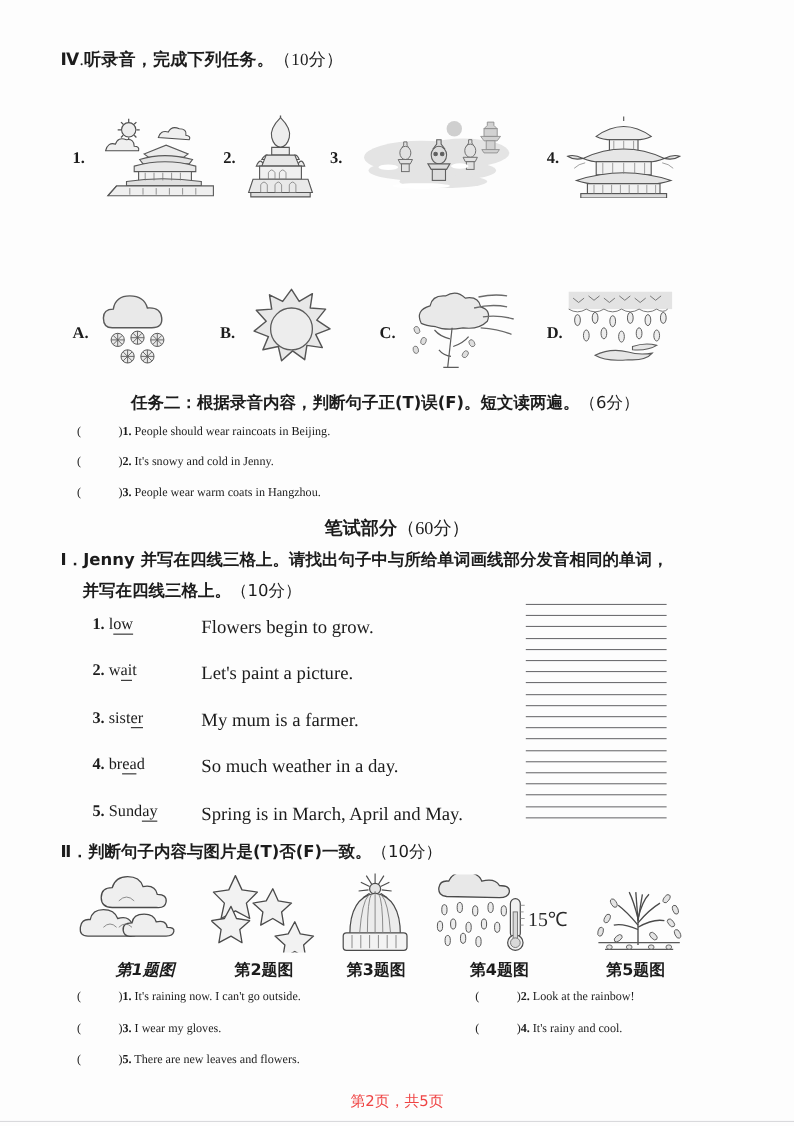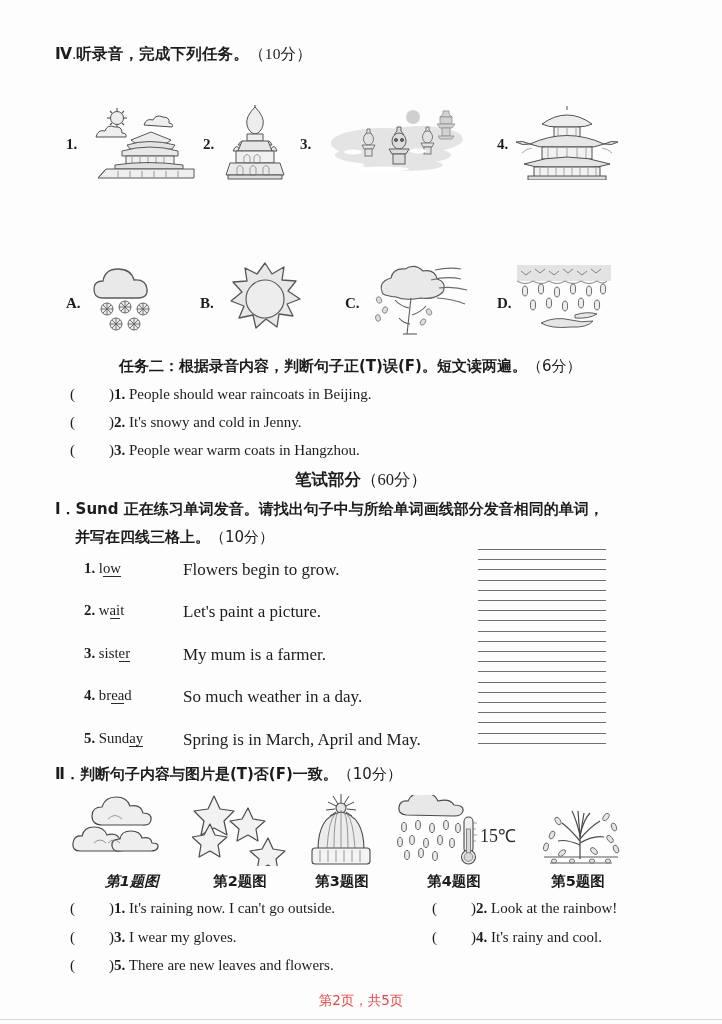--- a/index.html
+++ b/index.html
@@ -32,21 +32,21 @@
   .sec-head .paren { font-weight: normal; font-family: "Liberation Serif", serif; }
   .task-head {
     position: absolute;
     font-size: 15px;
     white-space: nowrap;
     font-weight: bold;
   }
   .task-head .lite { font-weight: normal; }
   .stmt {
     position: absolute;
-    font-size: 15px;
+    font-size: 11px;
     white-space: nowrap;
     text-align: center;
   }
   .stmt .brk { letter-spacing: 0px; }
   .stmt .gap { display: inline-block; width: 34px; }
   .stmt .num { font-weight: bold; }
   .imglabel {
     position: absolute;
     font-size: 15px;
     font-weight: bold;
@@ -417,21 +417,21 @@
   </div>
   <div class="stmt" style="left:70px; top:442px;">
     <span class="brk">(</span><span class="gap"></span><span class="brk">)</span><span class="num">3.</span> <span>People wear warm coats in Hangzhou.</span>
   </div>
 
   <div id="written-title" class="cn" style="top:469px;">
     <span>笔试部分</span><span class="paren">（60分）</span>
   </div>
 
   <div class="task-head cn" style="left:55px; top:500px; font-weight:bold;">
-    <span>Ⅰ</span><span>．Sund 正在练习单词发音。请找出句子中与所给单词画线部分发音相同的单词，</span>
+    <span>Ⅰ</span><span>．Jenny 并写在四线三格上。请找出句子中与所给单词画线部分发音相同的单词，</span>
   </div>
   <div class="task-head cn" style="left:75px; top:528px;">
     <span>并写在四线三格上。</span><span class="lite">（10分）</span>
   </div>
 
   <div class="word-item" style="left:84px; top:560px;">
     <span class="idx">1.</span>
     <span><span>l</span><span class="uline">ow</span><span></span></span>
   </div>
   <div class="sentence" style="left:183px; top:560px;">Flowers begin to grow.</div>

